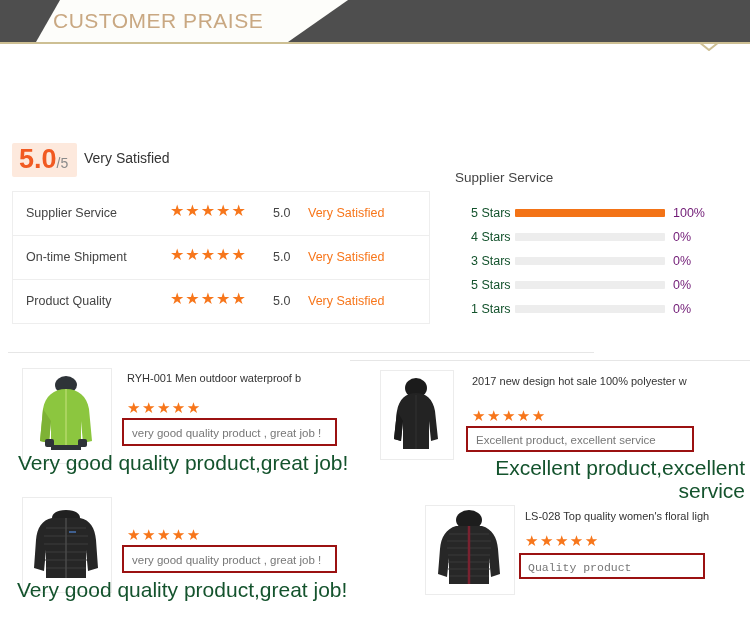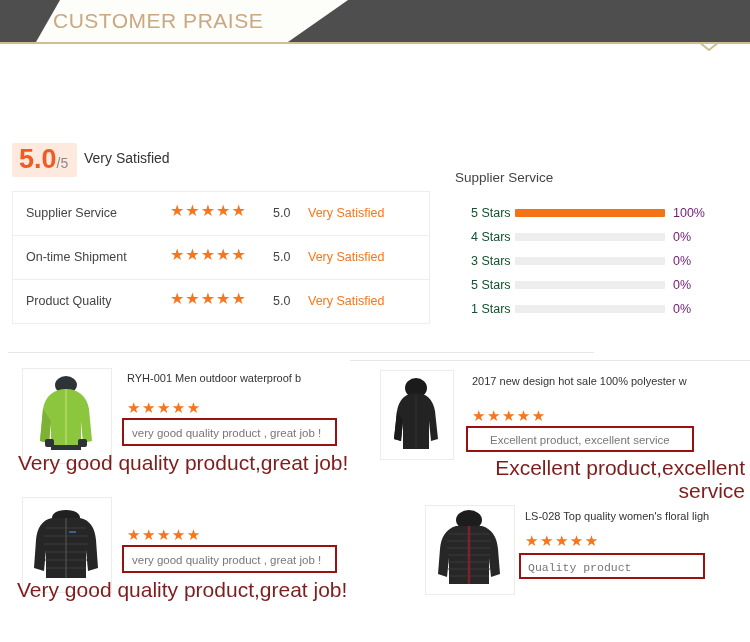--- a/index.html
+++ b/index.html
@@ -252,21 +252,21 @@
     box-sizing: border-box;
   }
   .review-comment-text {
     position: absolute;
     font-size: 11.5px;
     color: #777;
     white-space: nowrap;
   }
   .annotation {
     position: absolute;
-    color: #7f1d1d;
+    color: #14532d;
     font-size: 21px;
     font-family: "Liberation Sans", sans-serif;
     white-space: nowrap;
     line-height: 1.1;
   }
   .annotation.wrap { white-space: normal; text-align: right; }
 
   
   #review-card-1 { left: 22px; top: 368px; width: 350px; height: 110px; }
   #review-card-2 { left: 380px; top: 370px; width: 332px; height: 120px; }
@@ -396,21 +396,21 @@
       <rect width="70" height="86" fill="#ffffff"></rect>
       <ellipse cx="35" cy="17" rx="11" ry="10" fill="#1b1b1b"></ellipse>
       <path d="M35 22 C25 22 18 28 16 40 L13 68 L20 70 L22 50 L22 78 L48 78 L48 50 L50 70 L57 68 L54 40 C52 28 45 22 35 22 Z" fill="#232323"></path>
       <path d="M35 24 L35 78" stroke="#333" stroke-width="1"></path>
       <path d="M16 40 L13 68 L20 70 L22 50" fill="#1a1a1a"></path>
     </svg>
   </div>
   <div class="review-title" style="left:92px; top:5px;">2017 new design hot sale 100% polyester w</div>
   <div class="review-stars" style="left:92px; top:38px;">★★★★★</div>
   <div class="review-comment-box" style="left:86px; top:56px; width:228px; height:26px;"></div>
-  <div class="review-comment-text" style="left:110px; top:64px;">Excellent product, excellent service</div>
+  <div class="review-comment-text" style="left:96px; top:64px;">Excellent product, excellent service</div>
   <div class="annotation wrap" style="left:75px; top:86px; width:290px;">Excellent product,excellent service</div>
 </div>
 
 <div class="review-card" id="review-card-3">
   <div class="review-thumb">
     <svg width="86" height="92" viewBox="0 0 86 92">
       <rect width="86" height="92" fill="#ffffff"></rect>
       <path d="M43 12 C33 12 29 16 29 20 L57 20 C57 16 53 12 43 12 Z" fill="#202020"></path>
       <path d="M29 20 C19 22 14 30 13 42 L11 70 L21 73 L23 52 L23 80 L63 80 L63 52 L65 73 L75 70 L73 42 C72 30 67 22 57 20 Z" fill="#262626"></path>
       <g stroke="#3d3d3d" stroke-width="1">

